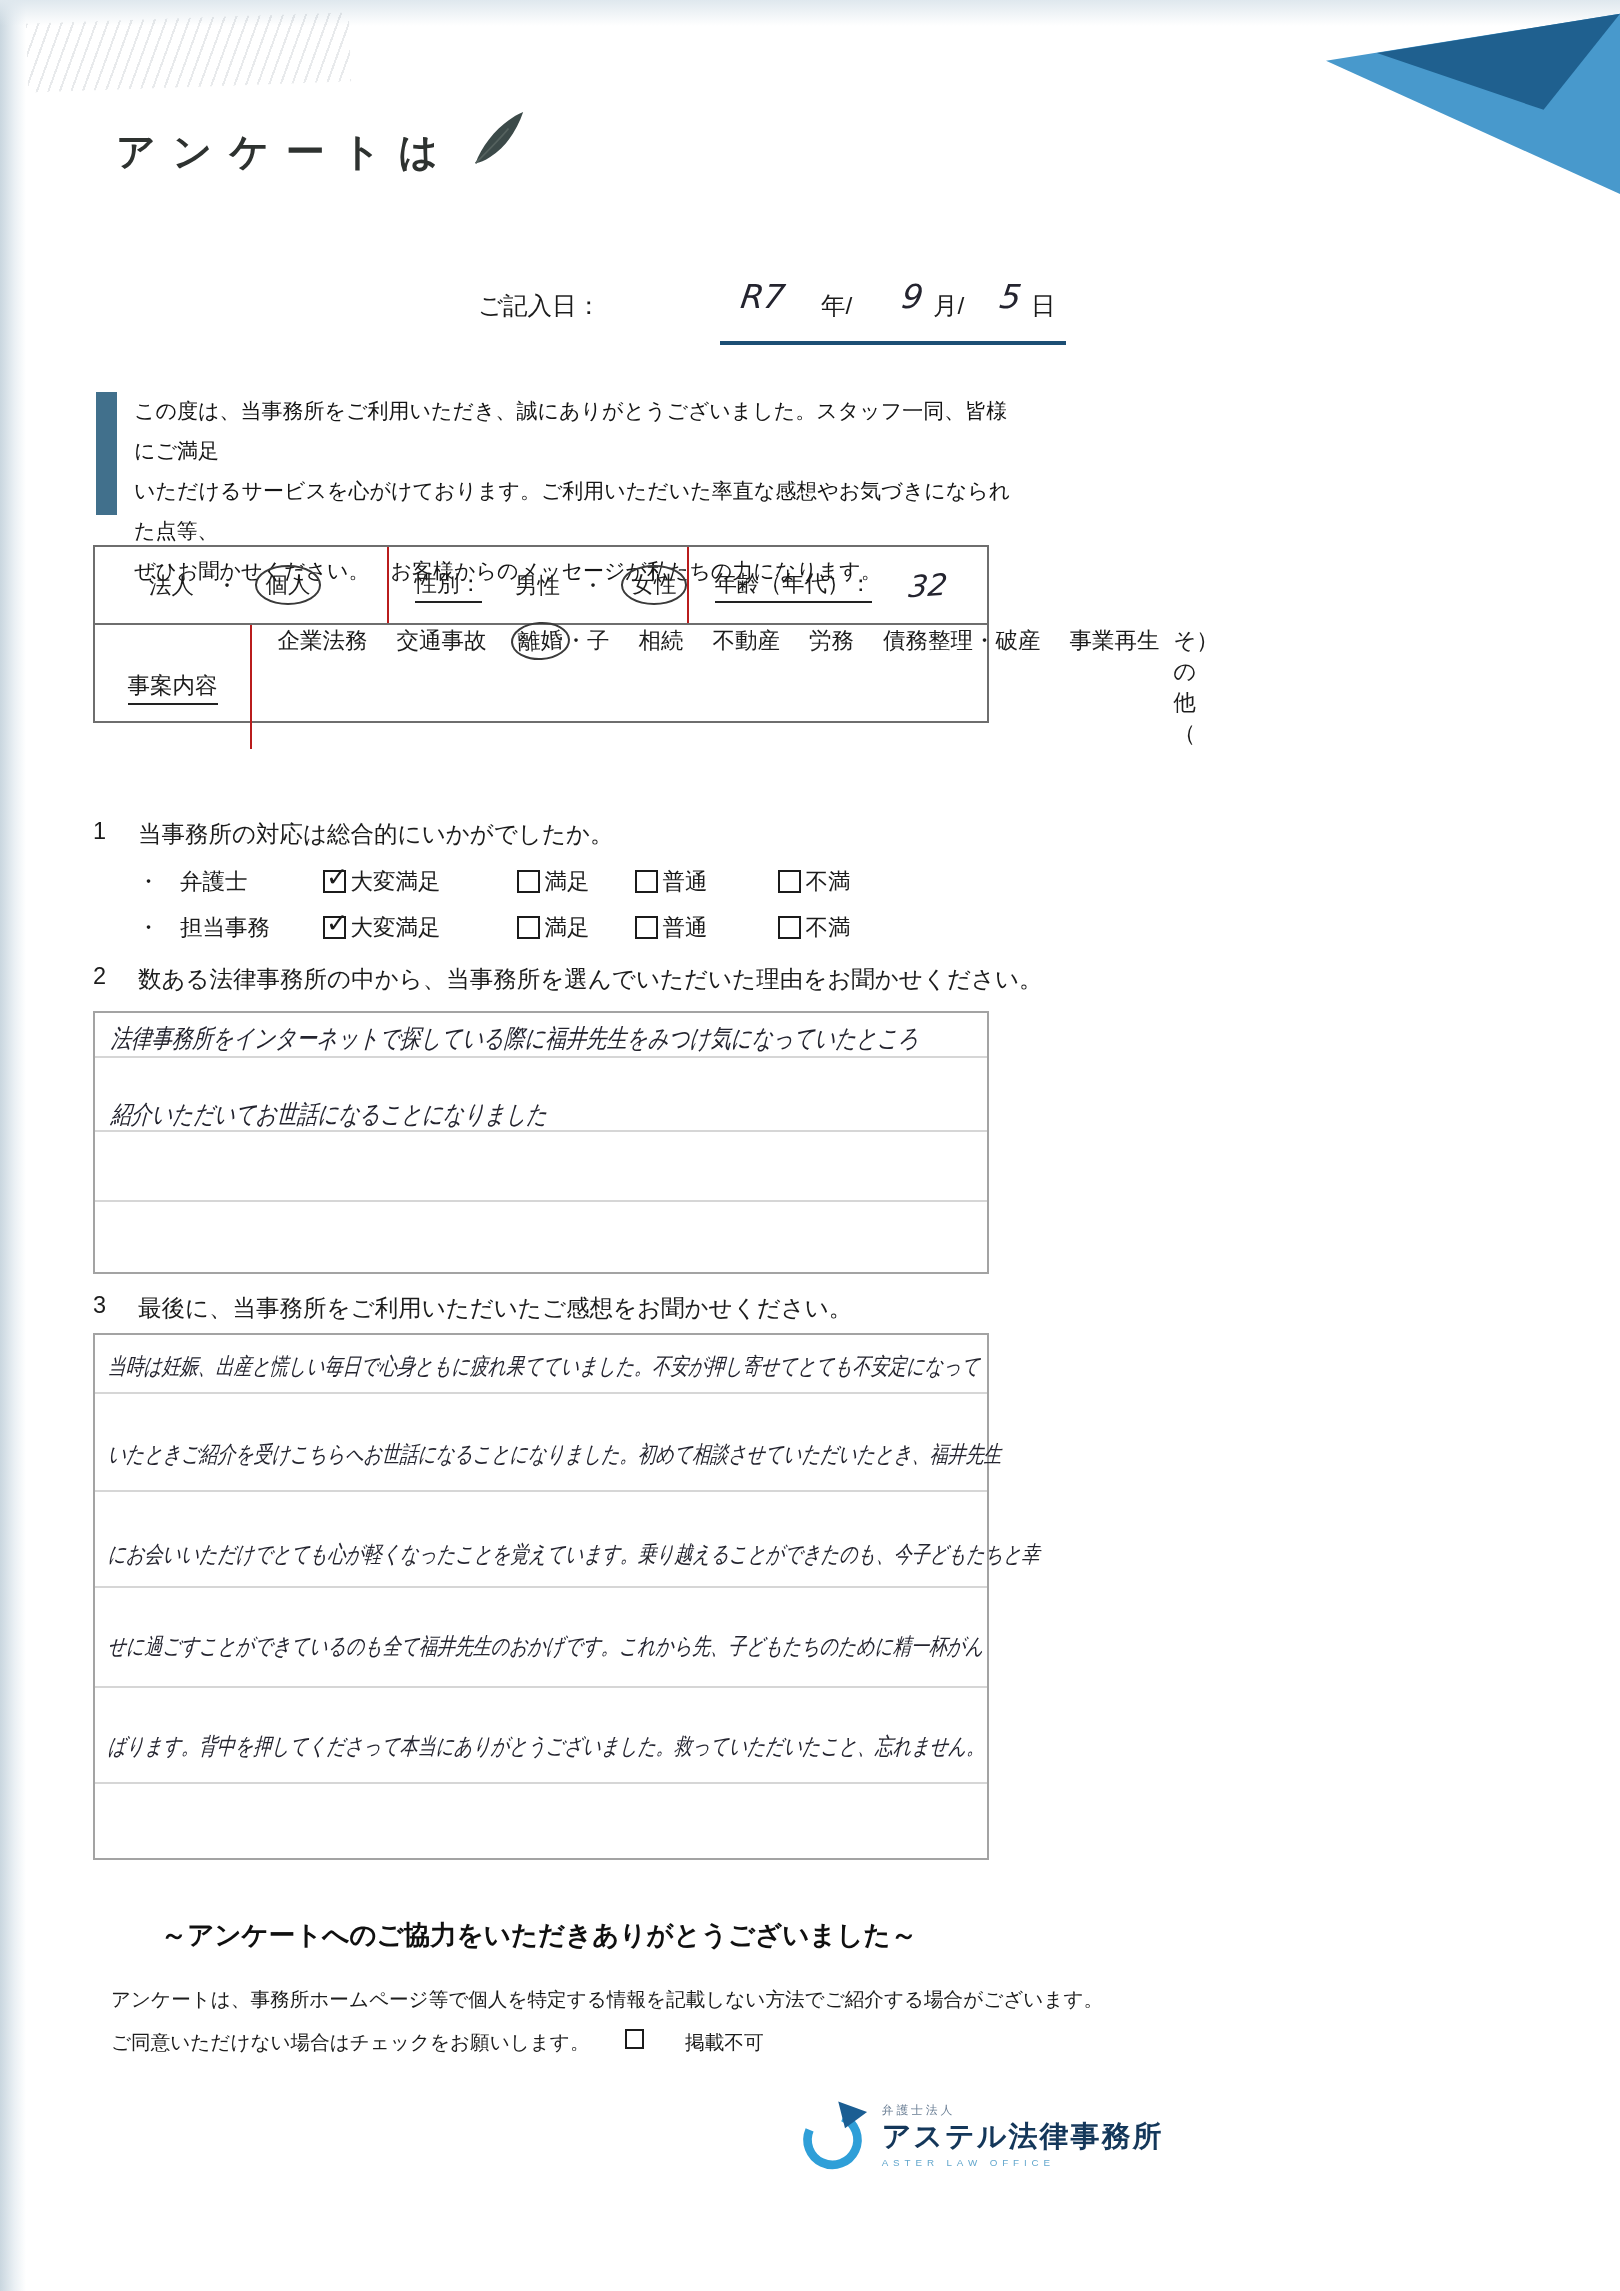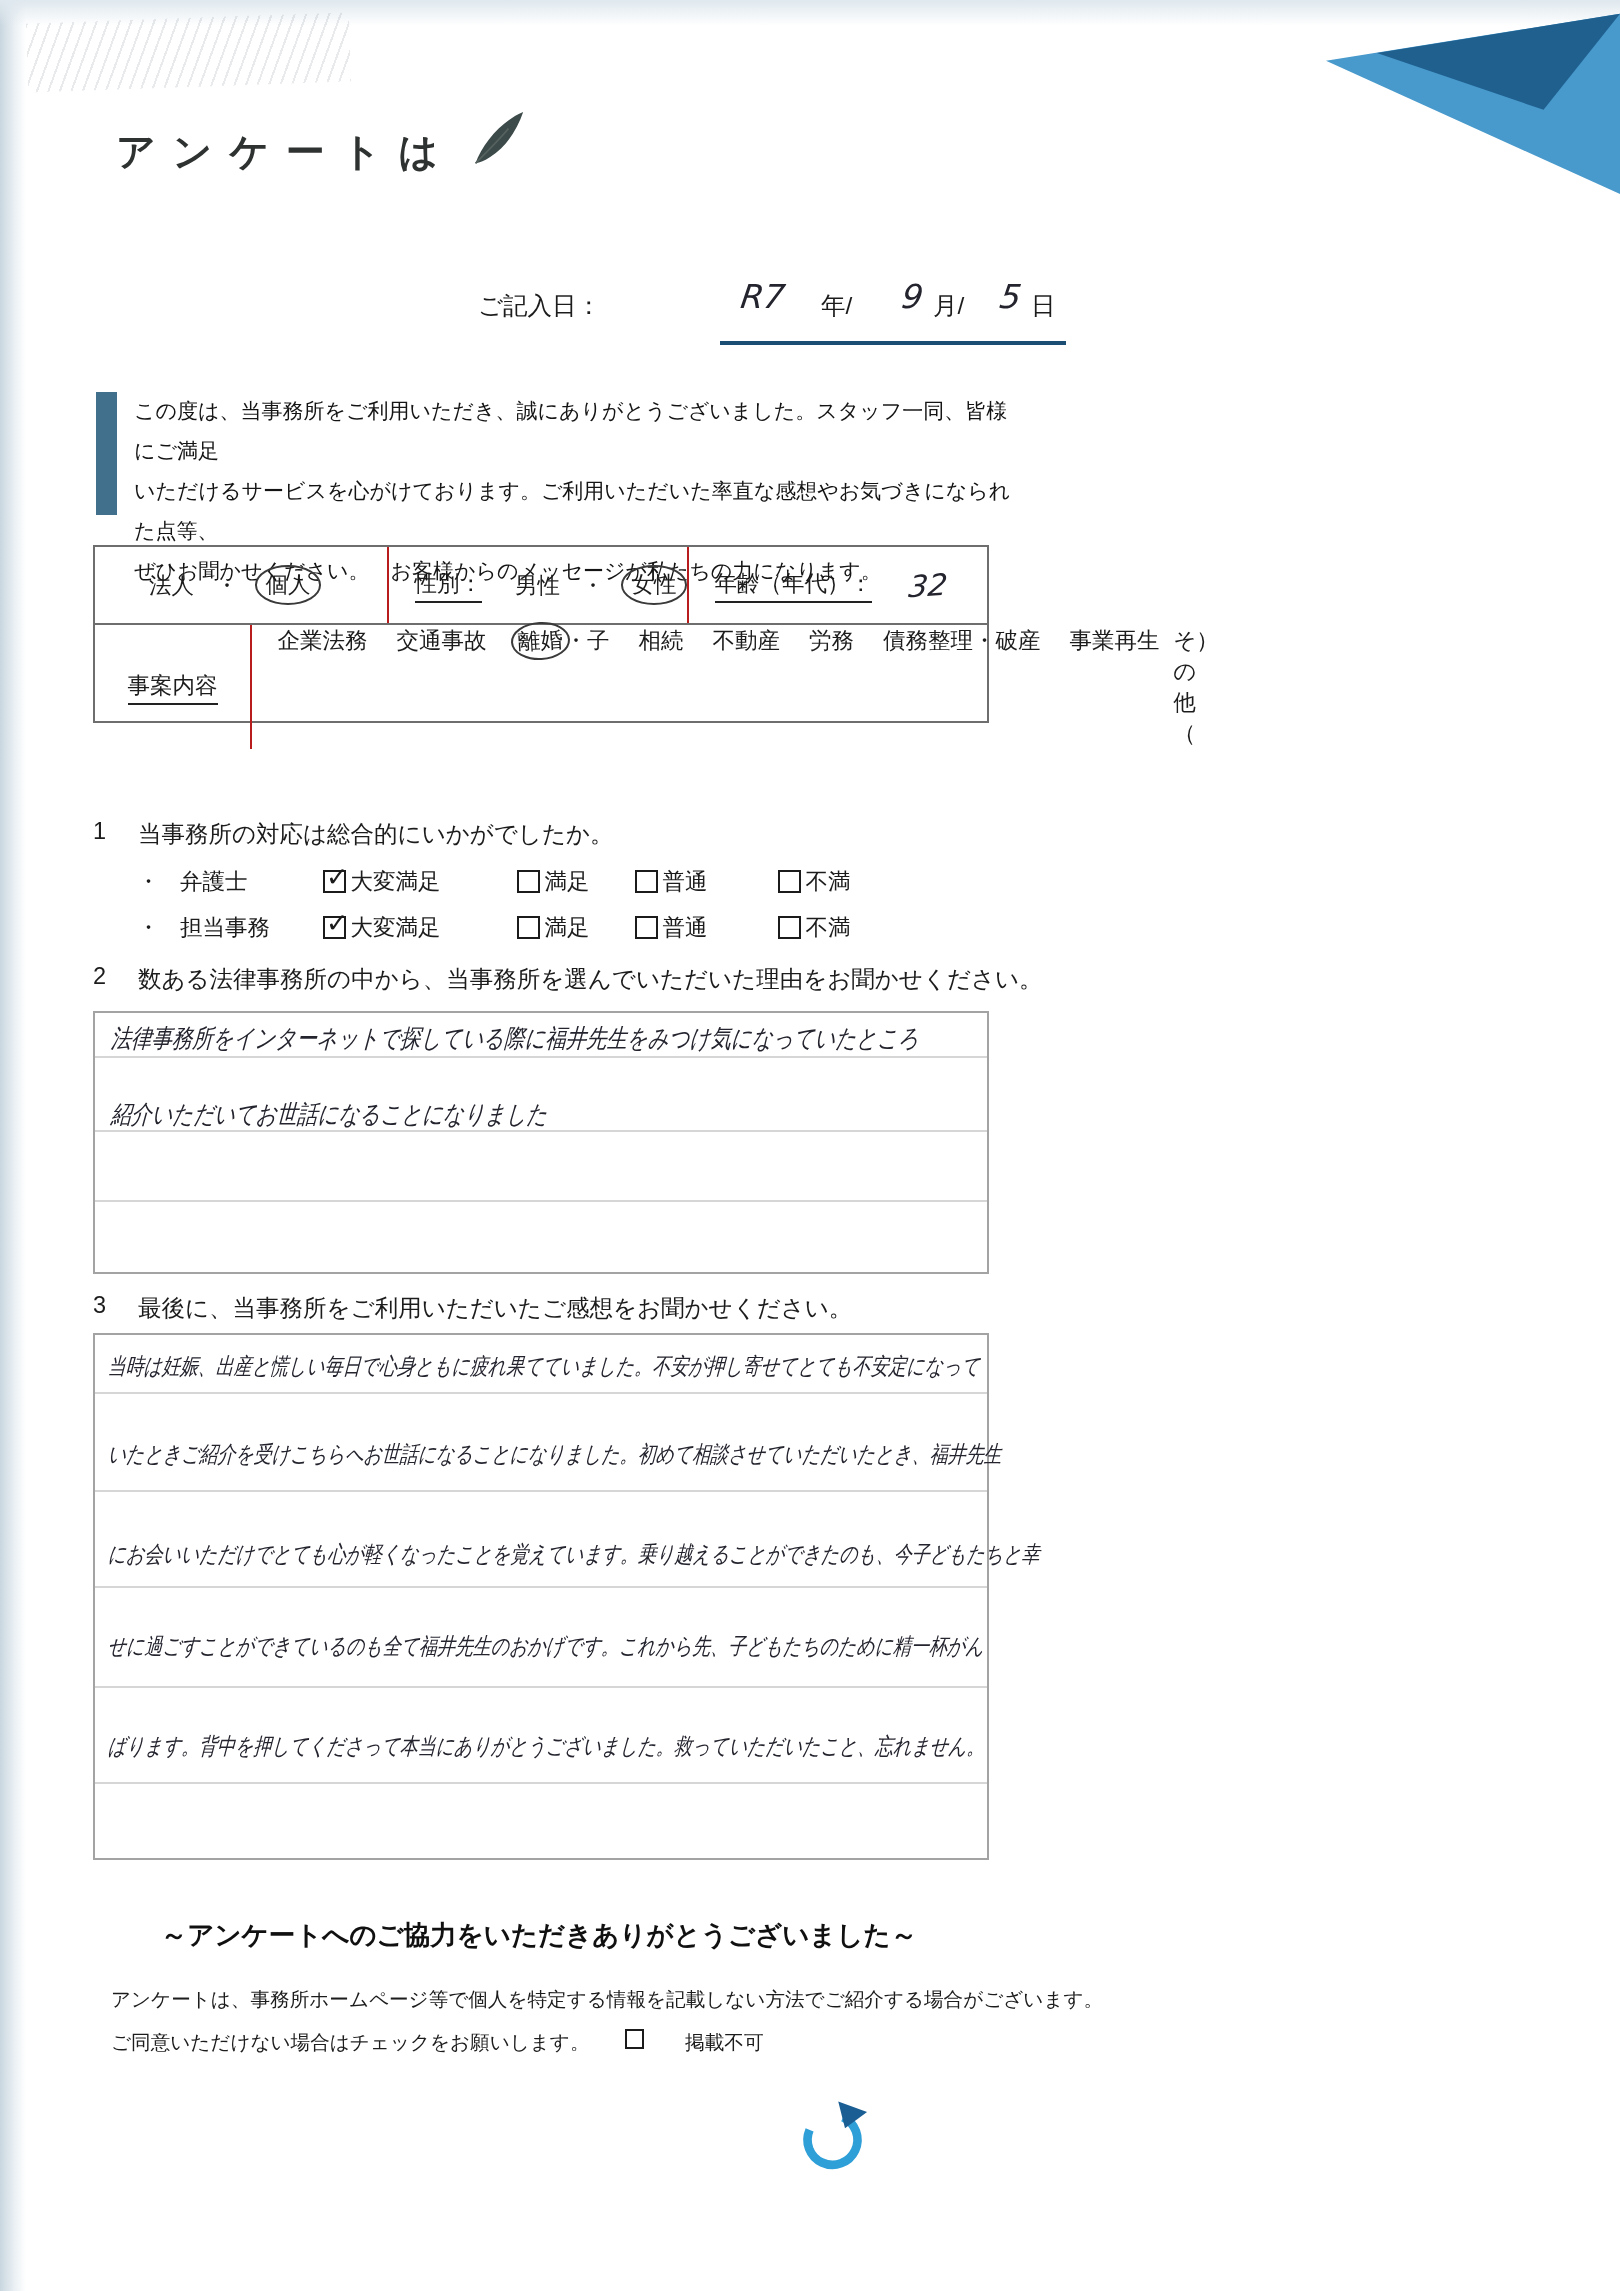--- a/index.html
+++ b/index.html
@@ -243,16 +243,21 @@
       <span class="cb small"></span>
       <span>掲載不可</span>
     </span>
   </div>
 
   <div class="logo">
     <svg width="73" height="74" viewBox="0 0 76 76">
       <circle cx="38" cy="42" r="26" fill="none" stroke="#2f9fd8" stroke-width="9" stroke-dasharray="121 43" transform="rotate(-65 38 42)"></circle>
       <path d="M44 2 L74 13 L51 30 Z" fill="#1b5e93"></path>
     </svg>
+    <div class="logo-text">
+      <span class="logo-org">弁護士法人</span>
+      <span class="logo-name">アステル法律事務所</span>
+      <span class="logo-en">ASTER LAW OFFICE</span>
+    </div>
   </div>
 
 </div>
 
 
 </body></html>

